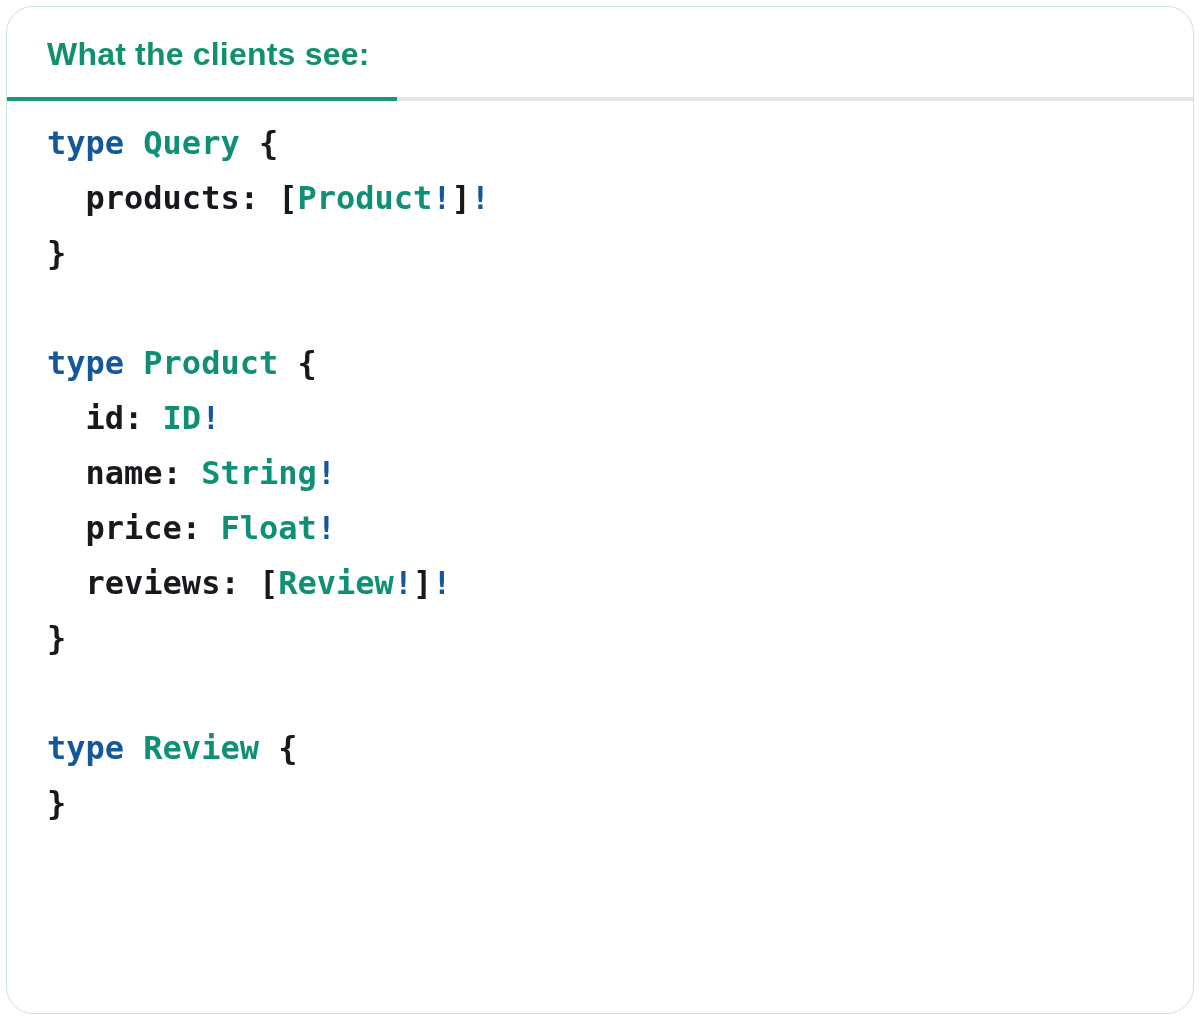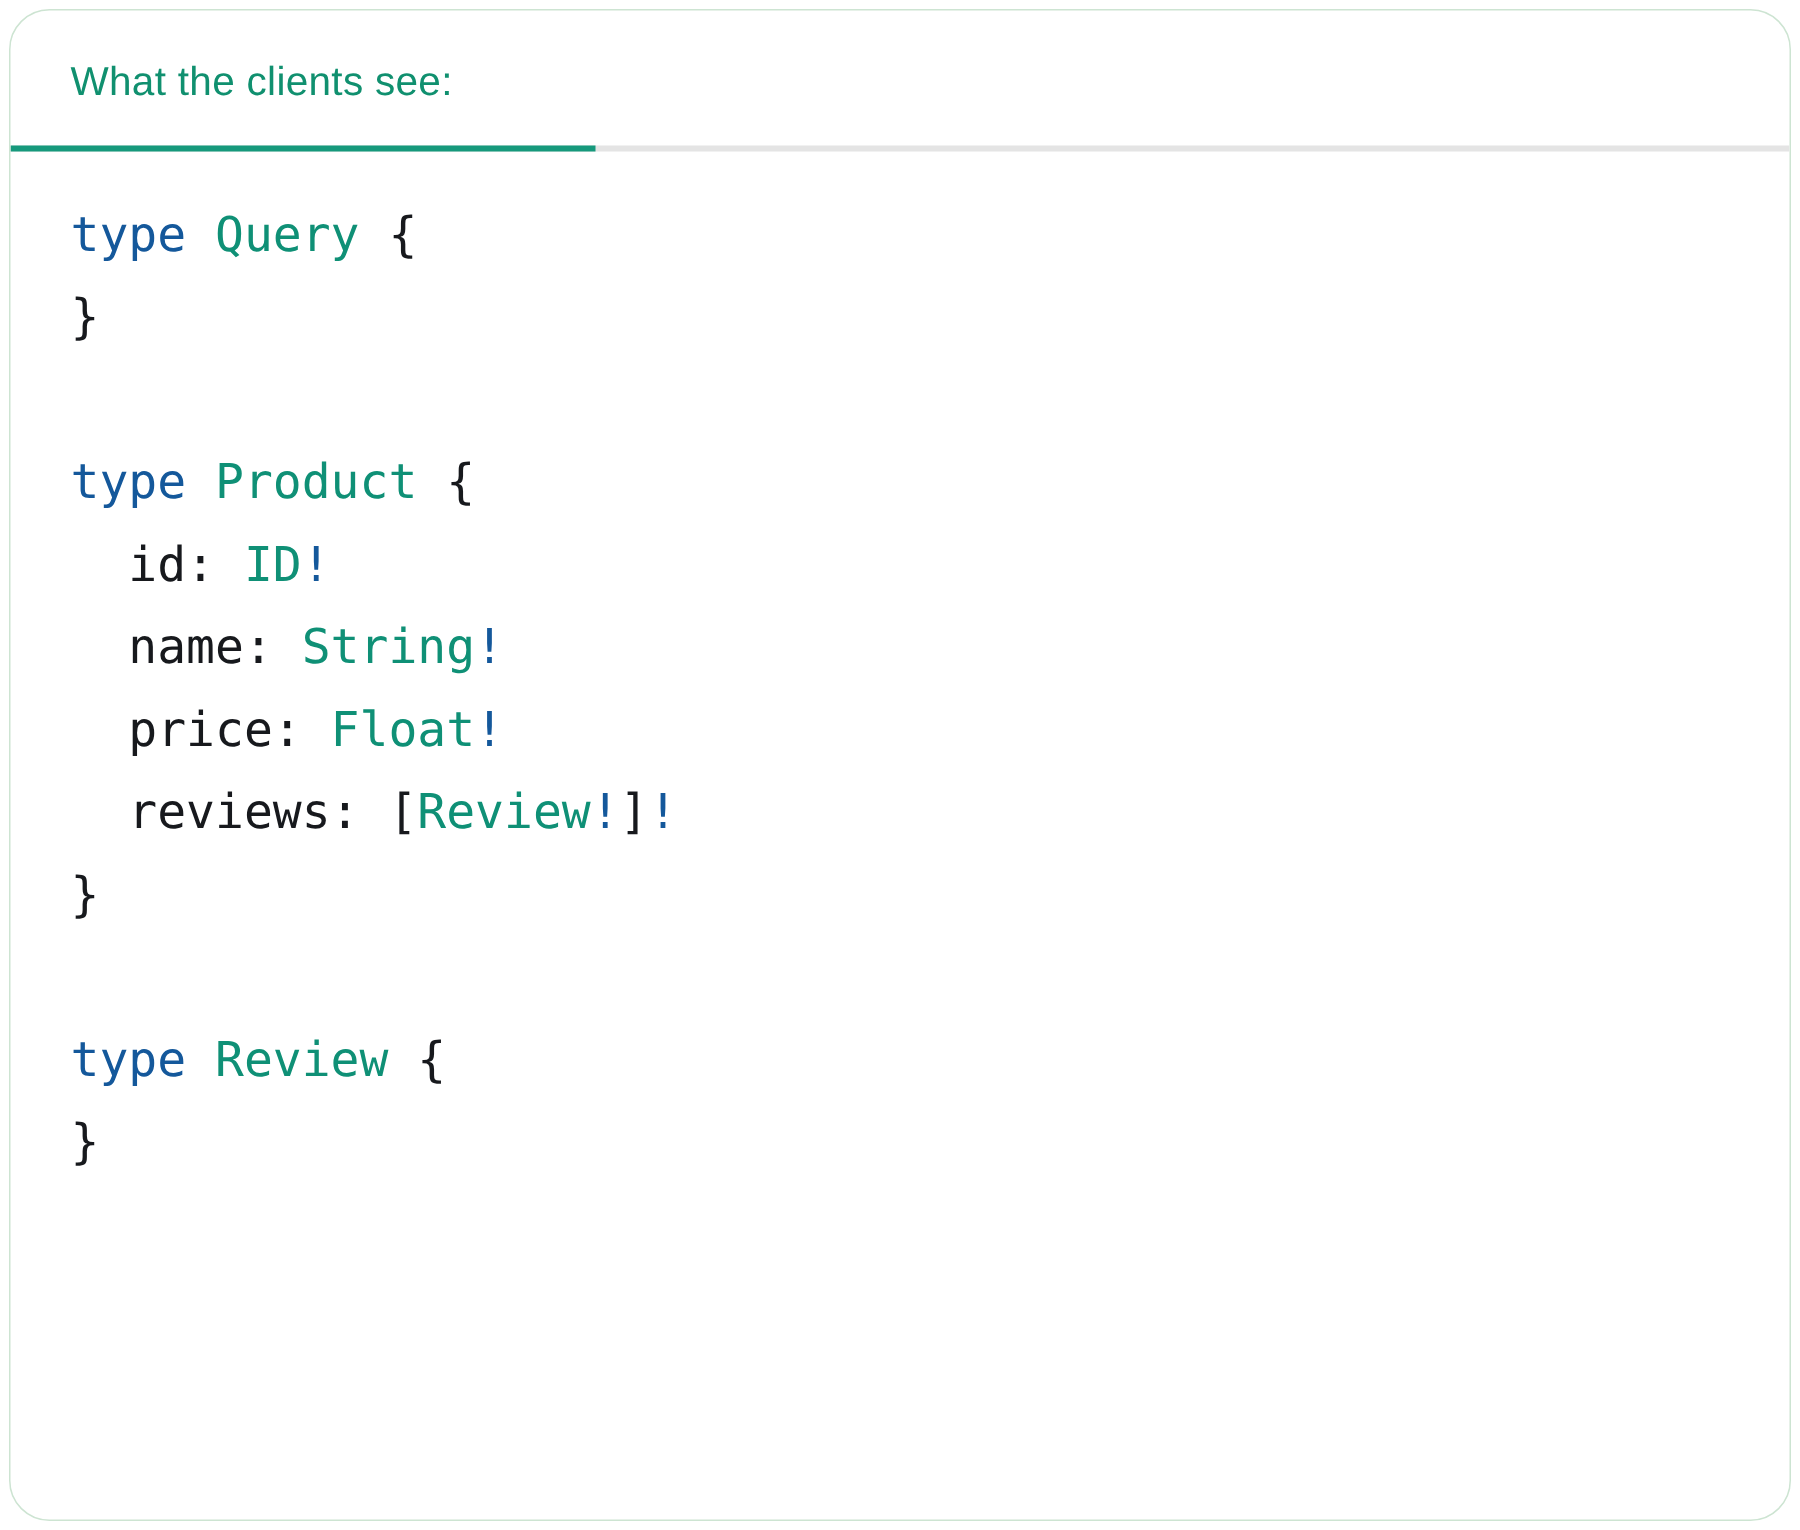--- a/index.html
+++ b/index.html
@@ -25,45 +25,45 @@
     width: 1188px; height: 1008px;
     background: var(--bg);
     border: 1.5px solid var(--card-border);
     border-radius: 27px;
     overflow: hidden;
   }
   .tab-row { position: relative; }
   .tab-label {
     display: inline-block;
     padding: 31px 0 0 40px;
-    font-size: 27px;
-    font-weight: 400;
+    font-size: 32px;
+    font-weight: 700;
     letter-spacing: 0.2px;
     line-height: 33px;
     color: var(--accent);
   }
   .tab-underline-track {
     position: relative;
     margin-top: 26px;
     height: 4px;
     width: 100%;
     background: var(--underline-gray);
   }
   .tab-underline-active {
     position: absolute;
     left: 0; top: 0;
     height: 4px;
     width: 390px;
     background: var(--underline-teal);
   }
   .code-block {
-    margin: 28px 0 0 40px;
+    margin: 15px 0 0 40px;
     font-family: "DejaVu Sans Mono", "Liberation Mono", monospace;
     font-size: 32px;
-    font-weight: 400;
+    font-weight: 700;
     color: var(--dark);
   }
   .code-line {
     height: 55px;
     line-height: 55px;
     white-space: pre;
   }
   .tok-kw { color: var(--kw); }
   .tok-ty { color: var(--ty); }
   .tok-pl { color: var(--dark); }
@@ -74,20 +74,21 @@
 <div class="card">
   <div class="tab-row">
     <div class="tab-label">What the clients see:</div>
     <div class="tab-underline-track">
       <div class="tab-underline-active"></div>
     </div>
   </div>
 
   <div class="code-block">
       <div class="code-line"><span class="tok-kw">type</span><span class="tok-pl"> </span><span class="tok-ty">Query</span><span class="tok-pl"> {</span></div>
+      <div class="code-line"><span class="tok-pl">  products: [</span><span class="tok-ty">Product</span><span class="tok-kw">!</span><span class="tok-pl">]</span><span class="tok-kw">!</span></div>
       <div class="code-line"><span class="tok-pl">}</span></div>
       <div class="code-line"></div>
       <div class="code-line"><span class="tok-kw">type</span><span class="tok-pl"> </span><span class="tok-ty">Product</span><span class="tok-pl"> {</span></div>
       <div class="code-line"><span class="tok-pl">  id: </span><span class="tok-ty">ID</span><span class="tok-kw">!</span></div>
       <div class="code-line"><span class="tok-pl">  name: </span><span class="tok-ty">String</span><span class="tok-kw">!</span></div>
       <div class="code-line"><span class="tok-pl">  price: </span><span class="tok-ty">Float</span><span class="tok-kw">!</span></div>
       <div class="code-line"><span class="tok-pl">  reviews: [</span><span class="tok-ty">Review</span><span class="tok-kw">!</span><span class="tok-pl">]</span><span class="tok-kw">!</span></div>
       <div class="code-line"><span class="tok-pl">}</span></div>
       <div class="code-line"></div>
       <div class="code-line"><span class="tok-kw">type</span><span class="tok-pl"> </span><span class="tok-ty">Review</span><span class="tok-pl"> {</span></div>

